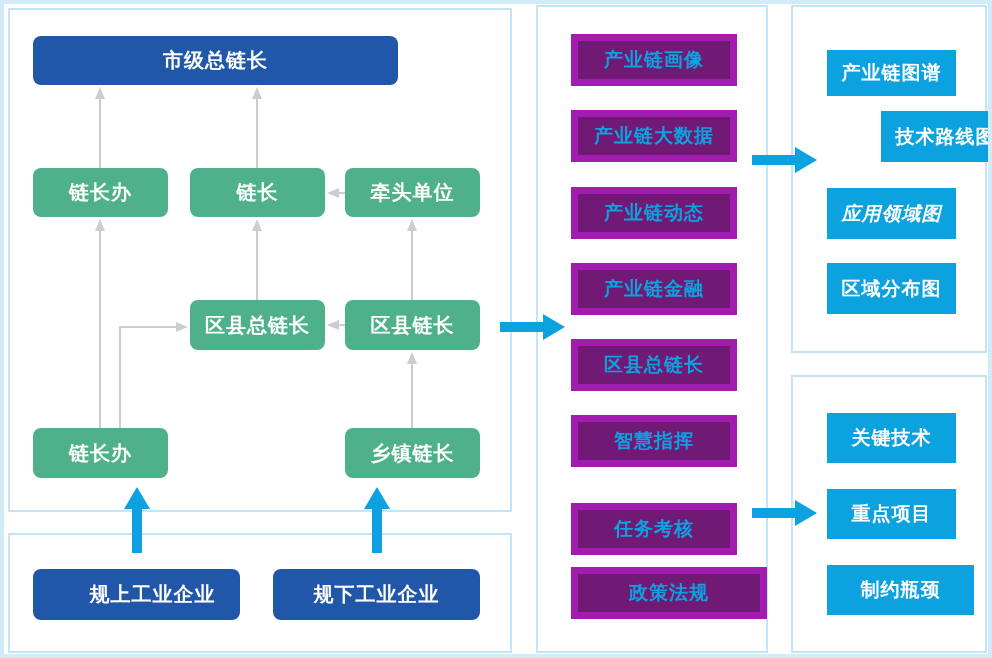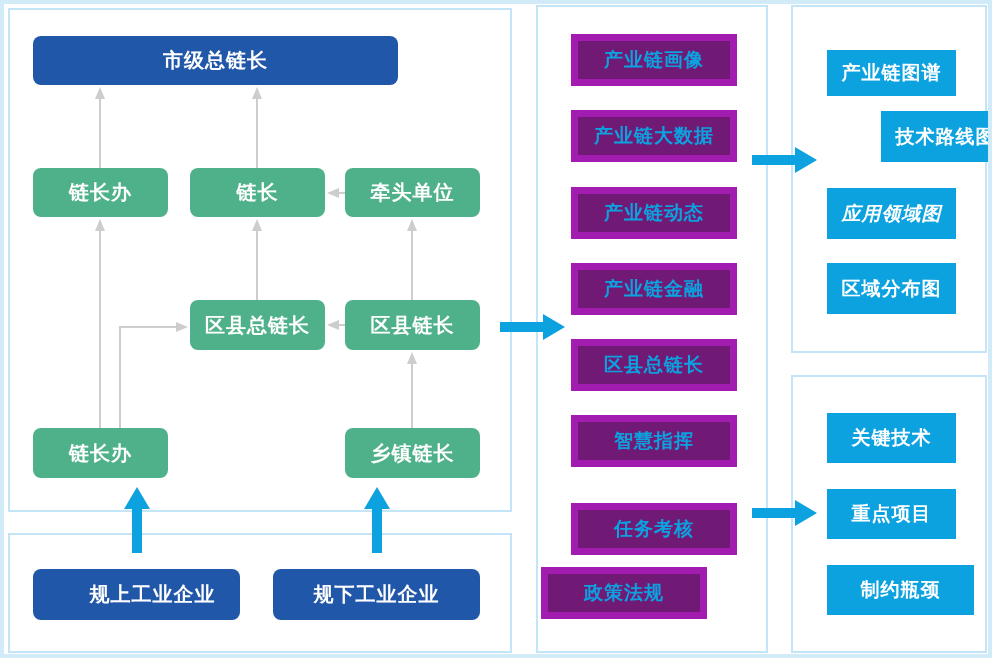--- a/index.html
+++ b/index.html
@@ -101,21 +101,21 @@
   <div class="node navy" style="left:33px; top:569px; width:207px; height:51px;padding-left:32px;">规上工业企业</div>
   <div class="node navy" style="left:273px; top:569px; width:207px; height:51px;">规下工业企业</div>
 
   <div class="node outline" style="left:571px; top:34px;  width:166px; height:52px;">产业链画像</div>
   <div class="node outline" style="left:571px; top:110px; width:166px; height:52px;">产业链大数据</div>
   <div class="node outline" style="left:571px; top:187px; width:166px; height:52px;">产业链动态</div>
   <div class="node outline" style="left:571px; top:263px; width:166px; height:52px;">产业链金融</div>
   <div class="node outline" style="left:571px; top:339px; width:166px; height:52px;">区县总链长</div>
   <div class="node outline" style="left:571px; top:415px; width:166px; height:52px;">智慧指挥</div>
   <div class="node outline" style="left:571px; top:491px; width:166px; height:52px;margin-top:12px;">任务考核</div>
-  <div class="node outline" style="left:541px; top:567px; width:166px; height:52px;">政策法规</div>
+  <div class="node outline" style="left:571px; top:567px; width:196px; height:52px;">政策法规</div>
 
   <div class="node solid" style="left:827px; top:34px;  width:129px; height:46px;margin-top:16px;">产业链图谱</div>
   <div class="node solid" style="left:859px; top:111px; width:129px; height:51px;margin-left:22px;">技术路线图</div>
   <div class="node solid" style="left:827px; top:188px; width:129px; height:51px;font-style:italic;">应用领域图</div>
   <div class="node solid" style="left:827px; top:263px; width:129px; height:51px;">区域分布图</div>
 
   <div class="node solid" style="left:827px; top:413px; width:129px; height:50px;">关键技术</div>
   <div class="node solid" style="left:827px; top:489px; width:129px; height:50px;">重点项目</div>
   <div class="node solid" style="left:827px; top:565px; width:147px; height:50px;">制约瓶颈</div>
 

